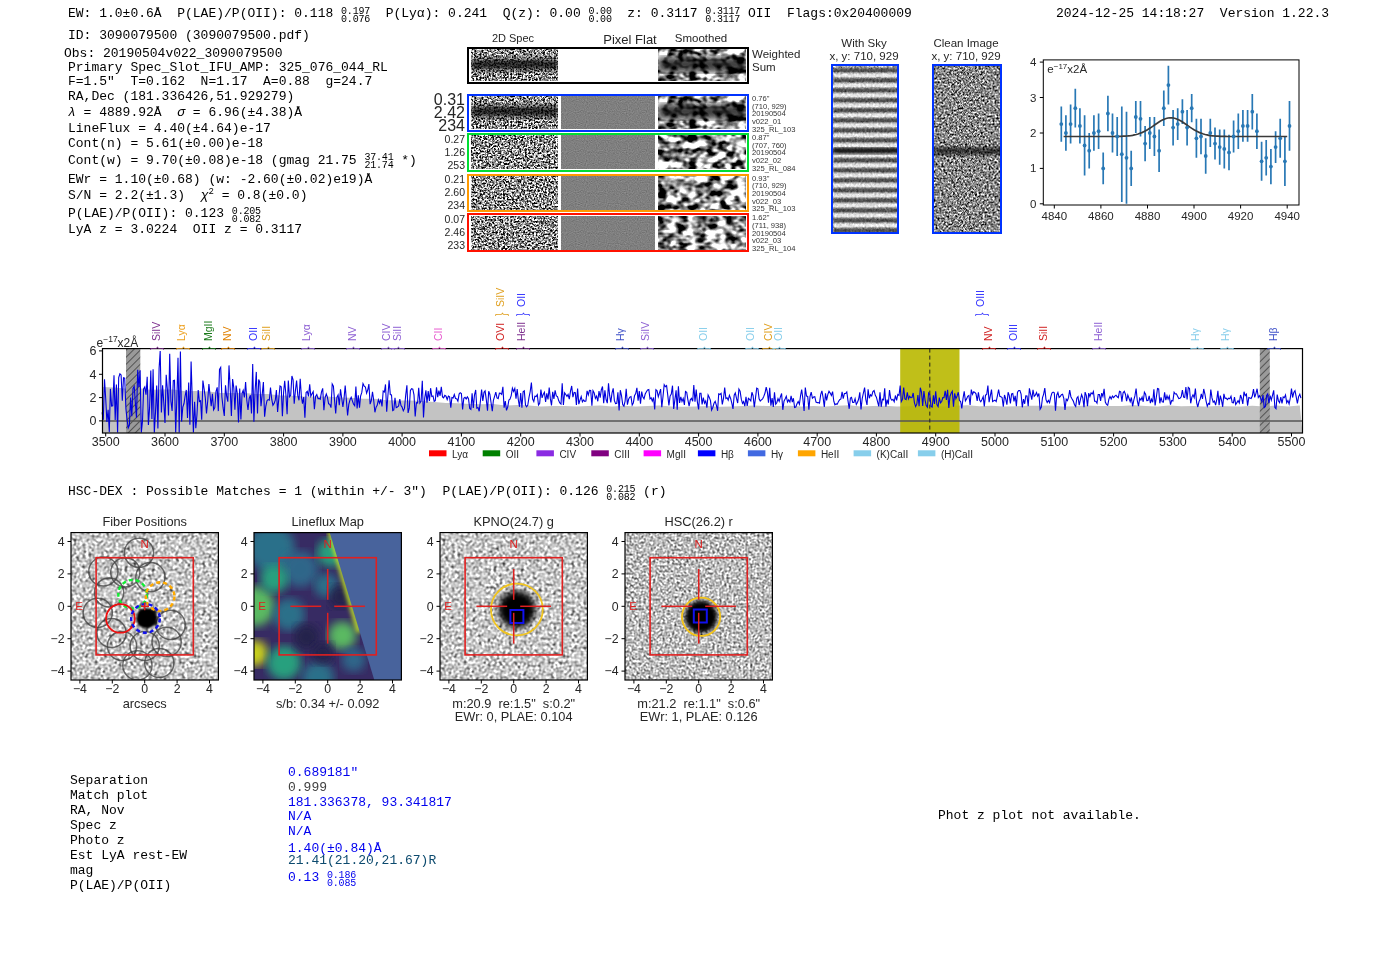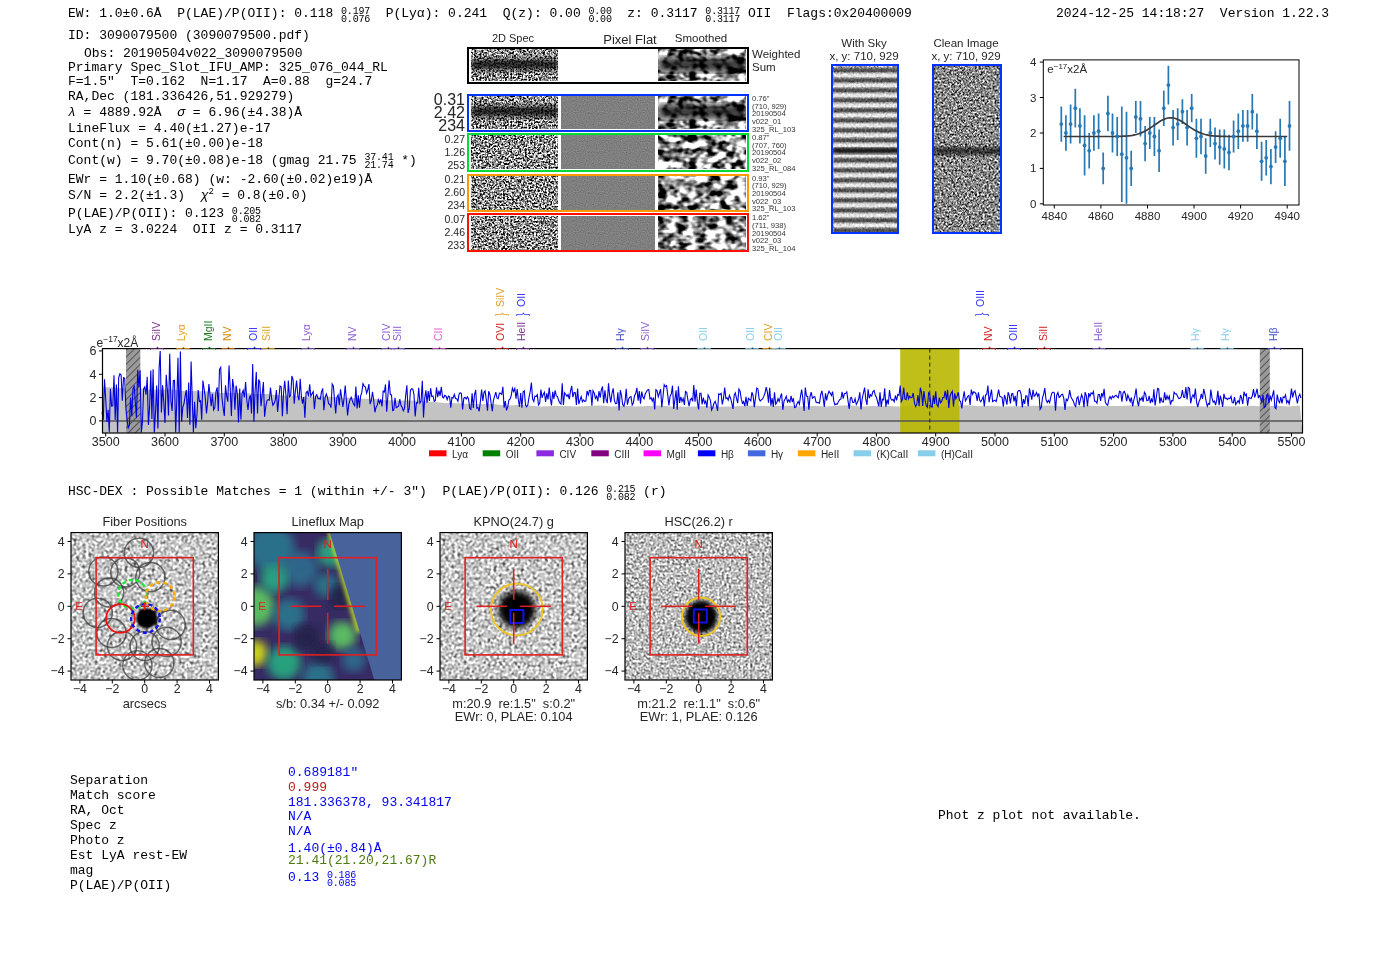--- a/index.html
+++ b/index.html
@@ -5,26 +5,26 @@
  font-family:"Liberation Sans",sans-serif;}
 .mono{font-family:"Liberation Mono",monospace;font-size:13px;color:#000;white-space:pre;position:absolute;letter-spacing:0px}
 .sans{font-family:"Liberation Sans",sans-serif;position:absolute;color:#262626;white-space:pre}
 .fr{display:inline-block;font-size:10px;line-height:8px;vertical-align:-4.5px;text-align:left;letter-spacing:-0.2px}
 .ctr{transform:translateX(-50%);text-align:center}
 .rgt{transform:translateX(-100%);text-align:right}
 </style></head><body>
 <div class="mono" style="left:68px;top:6px">EW: 1.0±0.6Å  P(LAE)/P(OII): 0.118 <span class="fr"><div>0.197</div><div>0.076</div></span>  P(Lyα): 0.241  Q(z): 0.00 <span class="fr"><div>0.00</div><div>0.00</div></span>  z: 0.3117 <span class="fr"><div>0.3117</div><div>0.3117</div></span> OII  Flags:0x20400009</div>
 <div class="mono" style="left:1056px;top:6px">2024-12-25 14:18:27  Version 1.22.3</div>
 <div class="mono" style="left:68px;top:28.4px">ID: 3090079500 (3090079500.pdf)</div>
-<div class="mono" style="left:84px;top:45.5px">Obs: 20190504v022_3090079500</div>
+<div class="mono" style="left:64px;top:45.5px">Obs: 20190504v022_3090079500</div>
 <div class="mono" style="left:68px;top:59.9px">Primary Spec_Slot_IFU_AMP: 325_076_044_RL</div>
 <div class="mono" style="left:68px;top:74.0px">F=1.5"  T=0.162  N=1.17  A=0.88  g=24.7</div>
 <div class="mono" style="left:68px;top:89.0px">RA,Dec (181.336426,51.929279)</div>
 <div class="mono" style="left:68px;top:104.9px"><i>λ</i> = 4889.92Å  <i>σ</i> = 6.96(±4.38)Å</div>
-<div class="mono" style="left:68px;top:121.4px">LineFlux = 4.40(±1.27)e-17</div>
+<div class="mono" style="left:68px;top:121.4px">LineFlux = 4.40(±4.64)e-17</div>
 <div class="mono" style="left:68px;top:135.5px">Cont(n) = 5.61(±0.00)e-18</div>
 <div class="mono" style="left:68px;top:152.9px">Cont(w) = 9.70(±0.08)e-18 (gmag 21.75 <span class="fr"><div>37.41</div><div>21.74</div></span> *)</div>
 <div class="mono" style="left:68px;top:172.4px">EWr = 1.10(±0.68) (w: -2.60(±0.02)e19)Å</div>
 <div class="mono" style="left:68px;top:187.1px">S/N = 2.2(±1.3)  <i>χ</i><sup style="font-size:9px">2</sup> = 0.8(±0.0)</div>
 <div class="mono" style="left:68px;top:206.0px">P(LAE)/P(OII): 0.123 <span class="fr"><div>0.205</div><div>0.082</div></span></div>
 <div class="mono" style="left:68px;top:221.6px">LyA z = 3.0224  OII z = 0.3117</div>
 <svg width="0" height="0" style="position:absolute">
 <defs>
 <filter id="nfine" x="0" y="0" width="100%" height="100%" color-interpolation-filters="sRGB">
  <feTurbulence type="fractalNoise" baseFrequency="0.55" numOctaves="2" seed="11" stitchTiles="stitch"></feTurbulence>
@@ -672,27 +672,27 @@
       <text x="-6.5" y="45.6" font-size="12.3" text-anchor="end" fill="#262626" font-family="Liberation Sans">2</text>
       <line x1="138.5" y1="147.4" x2="138.5" y2="150.9" stroke="#000" stroke-width="1"></line>
       <text x="138.5" y="160.6" font-size="12.3" text-anchor="middle" fill="#262626" font-family="Liberation Sans">4</text>
       <line x1="0" y1="8.9" x2="-3.5" y2="8.9" stroke="#000" stroke-width="1"></line>
       <text x="-6.5" y="13.2" font-size="12.3" text-anchor="end" fill="#262626" font-family="Liberation Sans">4</text>
     </g>
     <text x="113.7" y="197.5" font-size="12.8" text-anchor="middle" fill="#262626" font-family="Liberation Sans">m:21.2&nbsp;&nbsp;re:1.1"&nbsp;&nbsp;s:0.6"</text>
     <text x="113.7" y="211.0" font-size="12.8" text-anchor="middle" fill="#262626" font-family="Liberation Sans">EWr: 1, PLAE: 0.126</text>
   </svg>
 <div class="mono" style="left:70px;top:773.0px">Separation</div>
-<div class="mono" style="left:70px;top:787.5px">Match score</div>
-<div class="mono" style="left:70px;top:803.0px">RA, Oct</div>
+<div class="mono" style="left:70px;top:787.5px">Match plot</div>
+<div class="mono" style="left:70px;top:803.0px">RA, Nov</div>
 <div class="mono" style="left:70px;top:818.0px">Spec z</div>
 <div class="mono" style="left:70px;top:833.0px">Photo z</div>
 <div class="mono" style="left:70px;top:848.0px">Est LyA rest-EW</div>
 <div class="mono" style="left:70px;top:863.0px">mag</div>
 <div class="mono" style="left:70px;top:878.0px">P(LAE)/P(OII)</div>
 <div class="mono" style="left:288px;top:765.0px;color:#0000ee">0.689181"</div>
-<div class="mono" style="left:288px;top:780.0px;color:#b91c1c">0.999</div>
+<div class="mono" style="left:288px;top:780.0px;color:#404040">0.999</div>
 <div class="mono" style="left:288px;top:795.0px;color:#0000ee">181.336378, 93.341817</div>
 <div class="mono" style="left:288px;top:809.0px;color:#0000ee">N/A</div>
 <div class="mono" style="left:288px;top:823.5px;color:#0000ee">N/A</div>
 <div class="mono" style="left:288px;top:840.5px;color:#0000ee">1.40(±0.84)Å</div>
-<div class="mono" style="left:288px;top:853.0px;color:#4d7c0f">21.41(21.20,21.67)R</div>
+<div class="mono" style="left:288px;top:853.0px;color:#0c4a6e">21.41(21.20,21.67)R</div>
 <div class="mono" style="left:288px;top:870.0px;color:#0000ee">0.13 <span class="fr"><div>0.186</div><div>0.085</div></span></div>
 <div class="mono" style="left:938px;top:808px">Phot z plot not available.</div>
 </body></html>

